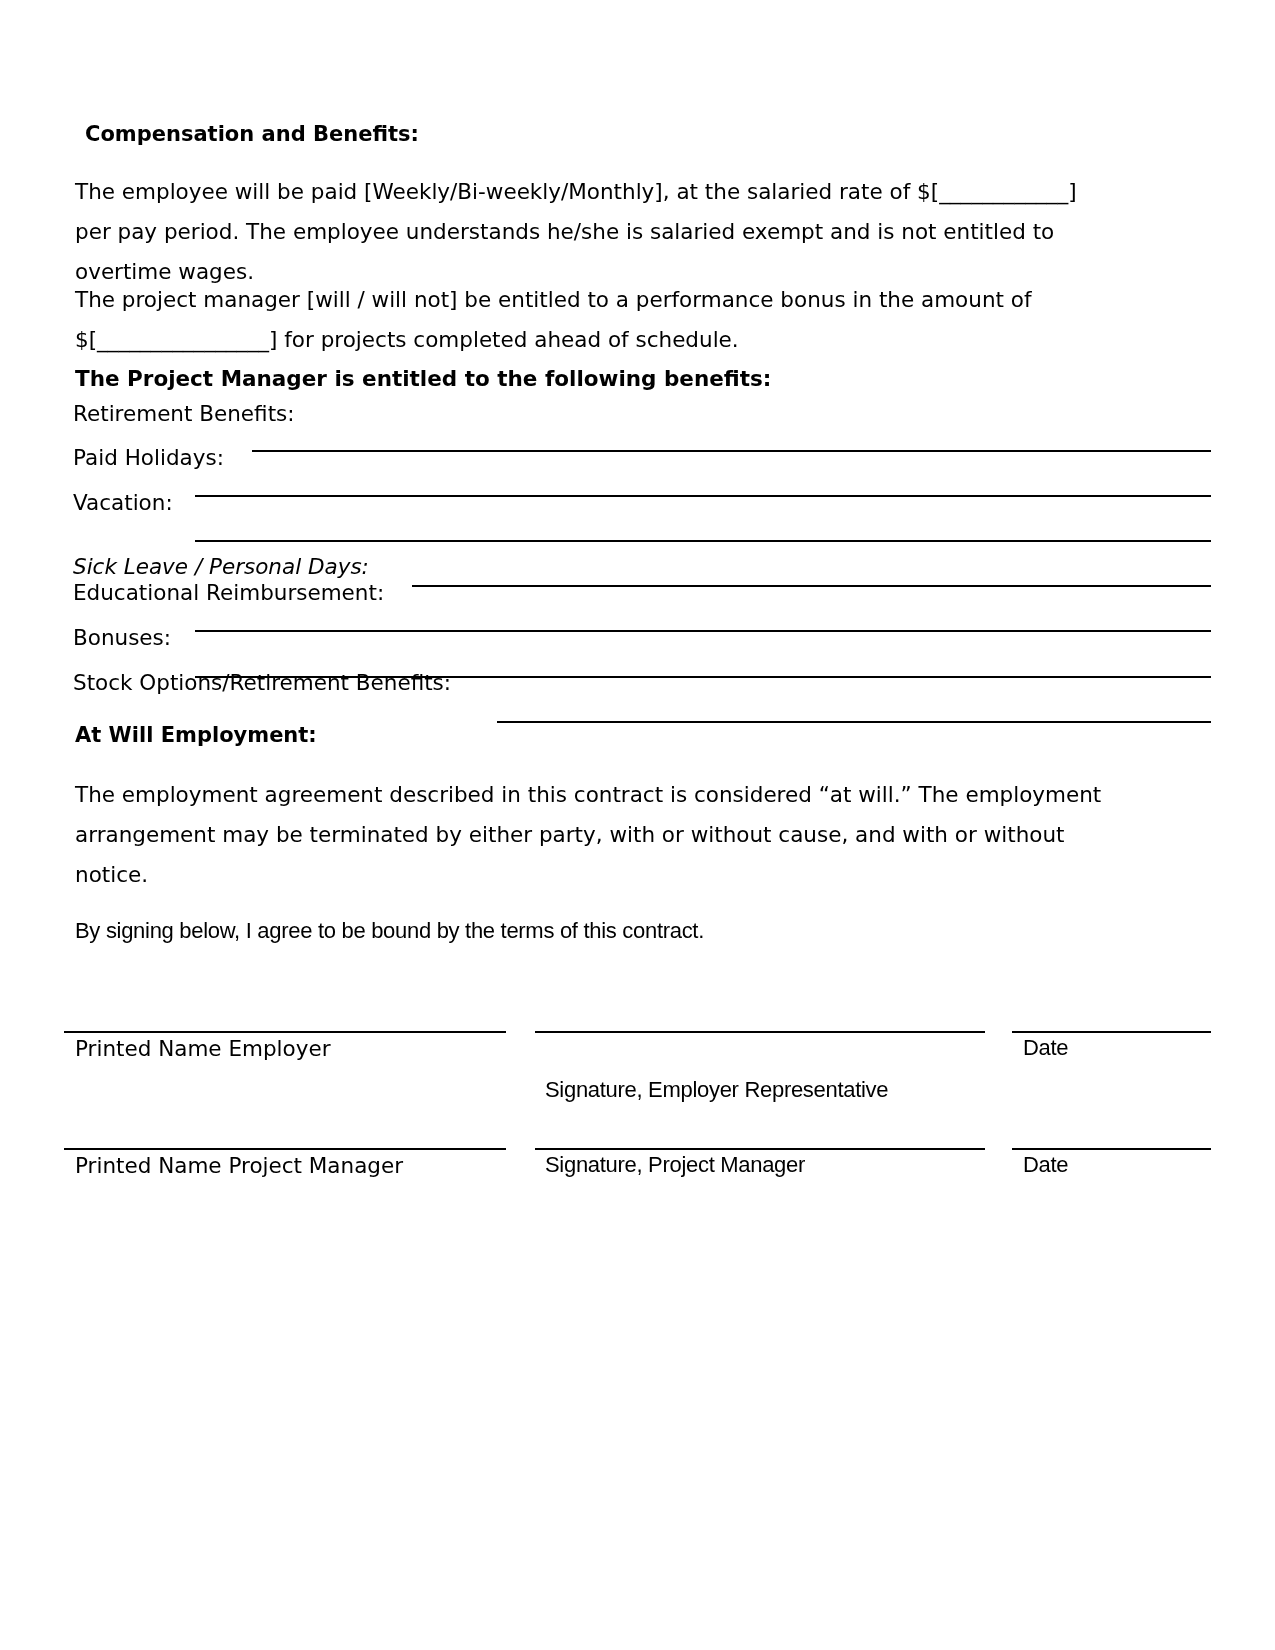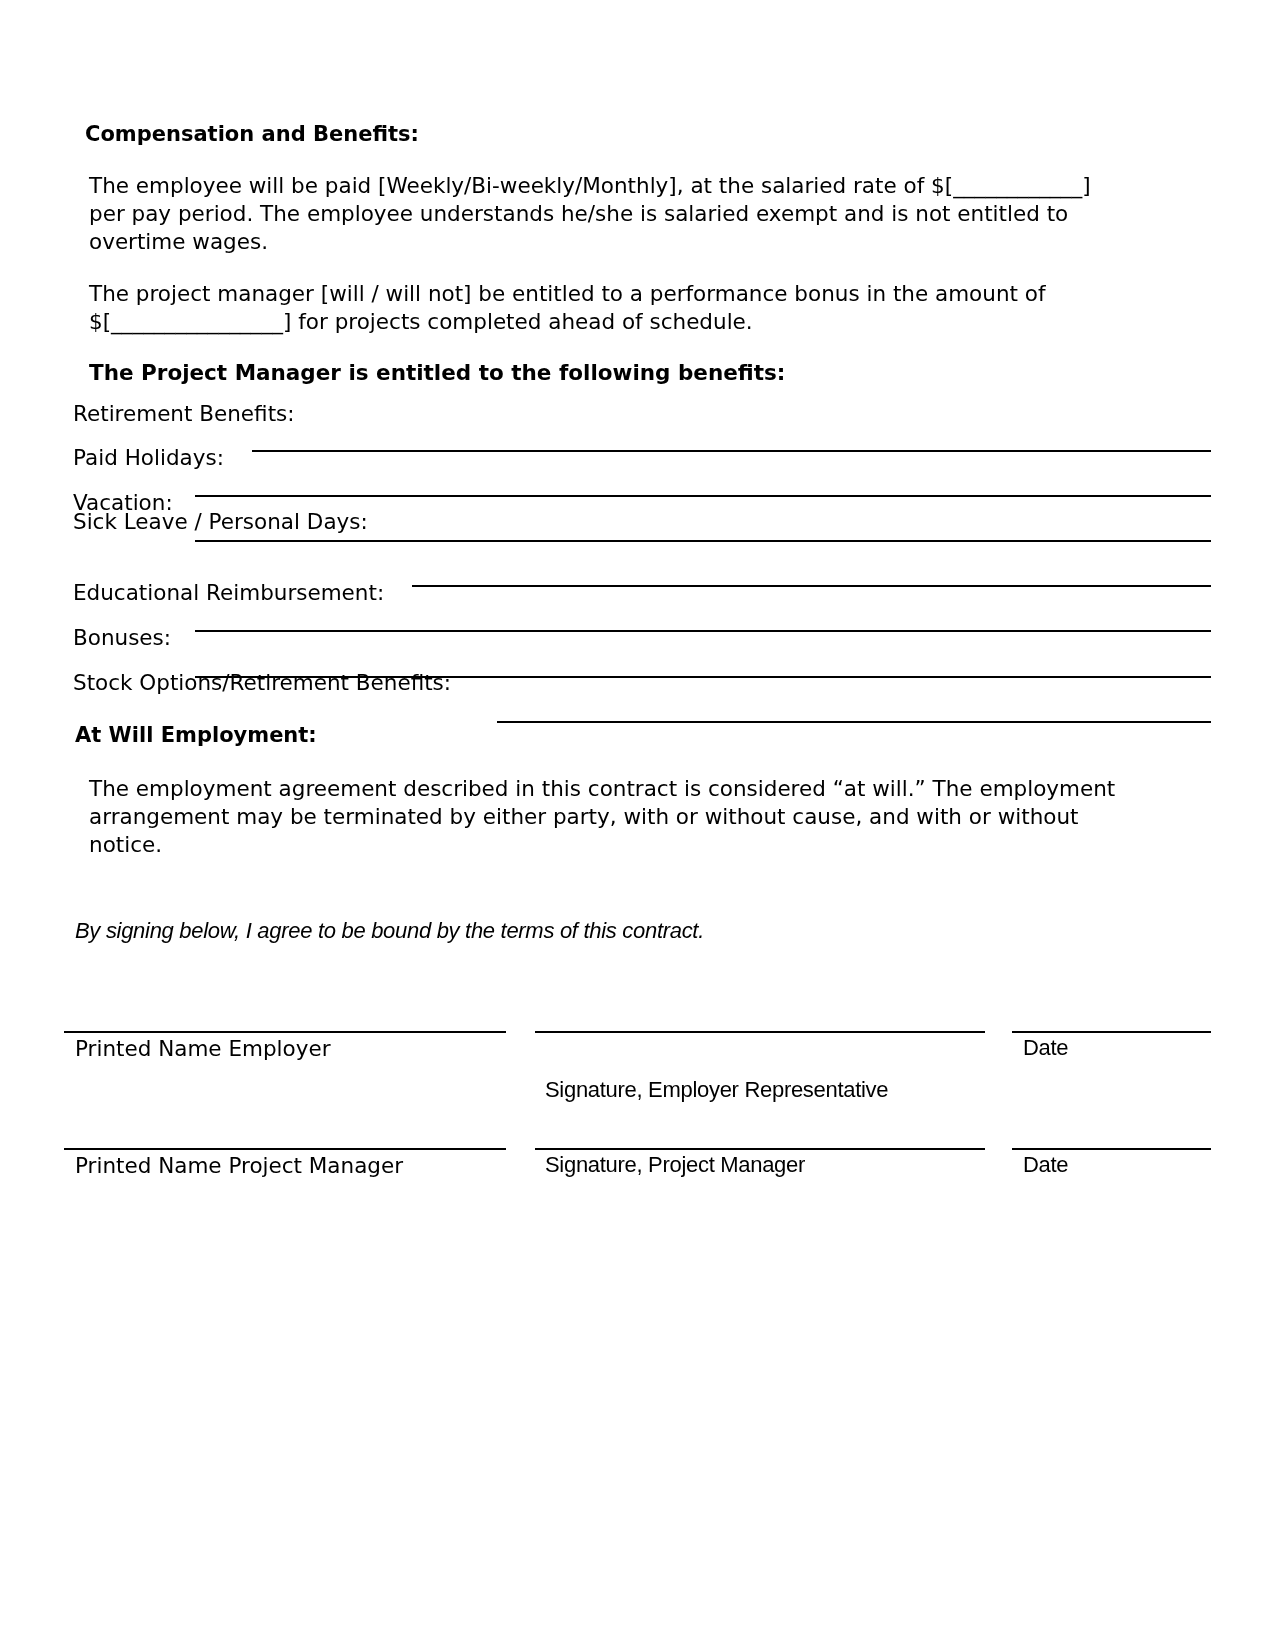--- a/index.html
+++ b/index.html
@@ -1,20 +1,20 @@
 <!DOCTYPE html>
 <html><head>
 <meta charset="utf-8">
 <style>
   html, body { margin: 0; padding: 0; background: #ffffff; }
   body { width: 1275px; height: 1650px; position: relative; overflow: hidden;
          font-family: "DejaVu Sans", sans-serif; color: #000; }
   .abs { position: absolute; white-space: nowrap; }
   .heading { font-size: 21px; font-weight: bold; }
-  .para { position: absolute; left: 89px; width: 1150px; font-size: 21.5px; line-height: 28px; white-space: pre-line; }
+  .para { position: absolute; left: 75px; width: 1150px; font-size: 21.5px; line-height: 40px; white-space: pre-line; }
   .field-label { position: absolute; left: 73px; font-size: 21.5px; line-height: 24px; white-space: nowrap; }
   .field-line { position: absolute; height: 2px; background: #000; right: 64px; }
   .sig-line { position: absolute; height: 2px; background: #000; }
   .sig-label { position: absolute; font-size: 21.5px; white-space: nowrap; }
   .condensed { font-family: "Liberation Sans Narrow", "Liberation Sans", sans-serif; font-size: 22px; letter-spacing: -0.3px; }
 </style>
 </head>
 <body>
 
 <div class="abs heading" style="left:65px; top:122px;margin-left:20px;">Compensation and Benefits:</div>
@@ -34,21 +34,21 @@
 </div>
 <div>
   <div class="field-label" style="top:446px;">Paid Holidays:</div>
   <div class="field-line" style="left:195px; top:495px;"></div>
 </div>
 <div>
   <div class="field-label" style="top:491px;text-align:right;">Vacation:</div>
   <div class="field-line" style="left:195px; top:540px;"></div>
 </div>
 <div>
-  <div class="field-label" style="top:510px;">Sick Leave / Personal Days:</div>
+  <div class="field-label" style="top:555px;font-style:italic;">Sick Leave / Personal Days:</div>
   <div class="field-line" style="left:412px; top:585px;"></div>
 </div>
 <div>
   <div class="field-label" style="top:581px;">Educational Reimbursement:</div>
   <div class="field-line" style="left:195px; top:630px;"></div>
 </div>
 <div>
   <div class="field-label" style="top:626px;text-align:center;">Bonuses:</div>
   <div class="field-line" style="left:195px; top:676px;"></div>
 </div>
@@ -56,21 +56,21 @@
   <div class="field-label" style="top:671px;">Stock Options/Retirement Benefits:</div>
   <div class="field-line" style="left:497px; top:721px;"></div>
 </div>
 
 <div class="abs heading" style="left:75px; top:723px;">At Will Employment:</div>
 
 <div class="para" style="top:775px;">The employment agreement described in this contract is considered “at will.” The employment
 arrangement may be terminated by either party, with or without cause, and with or without
 notice.</div>
 
-<div class="abs condensed" style="left:75px; top:918px;font-style:italic;">By signing below, I agree to be bound by the terms of this contract.</div>
+<div class="abs condensed" style="left:75px; top:918px;">By signing below, I agree to be bound by the terms of this contract.</div>
 
 <div class="sig-line" style="left:64px; width:442px; top:1031px;"></div>
 <div class="sig-line" style="left:535px; width:450px; top:1031px;"></div>
 <div class="sig-line" style="left:1012px; width:199px; top:1031px;"></div>
 <div class="sig-label" style="left:75px; top:1036px;">Printed Name Employer</div>
 <div class="sig-label condensed" style="left:545px; top:1077px;">Signature, Employer Representative</div>
 <div class="sig-label condensed" style="left:1023px; top:1035px;">Date</div>
 
 <div class="sig-line" style="left:64px; width:442px; top:1148px;"></div>
 <div class="sig-line" style="left:535px; width:450px; top:1148px;"></div>

